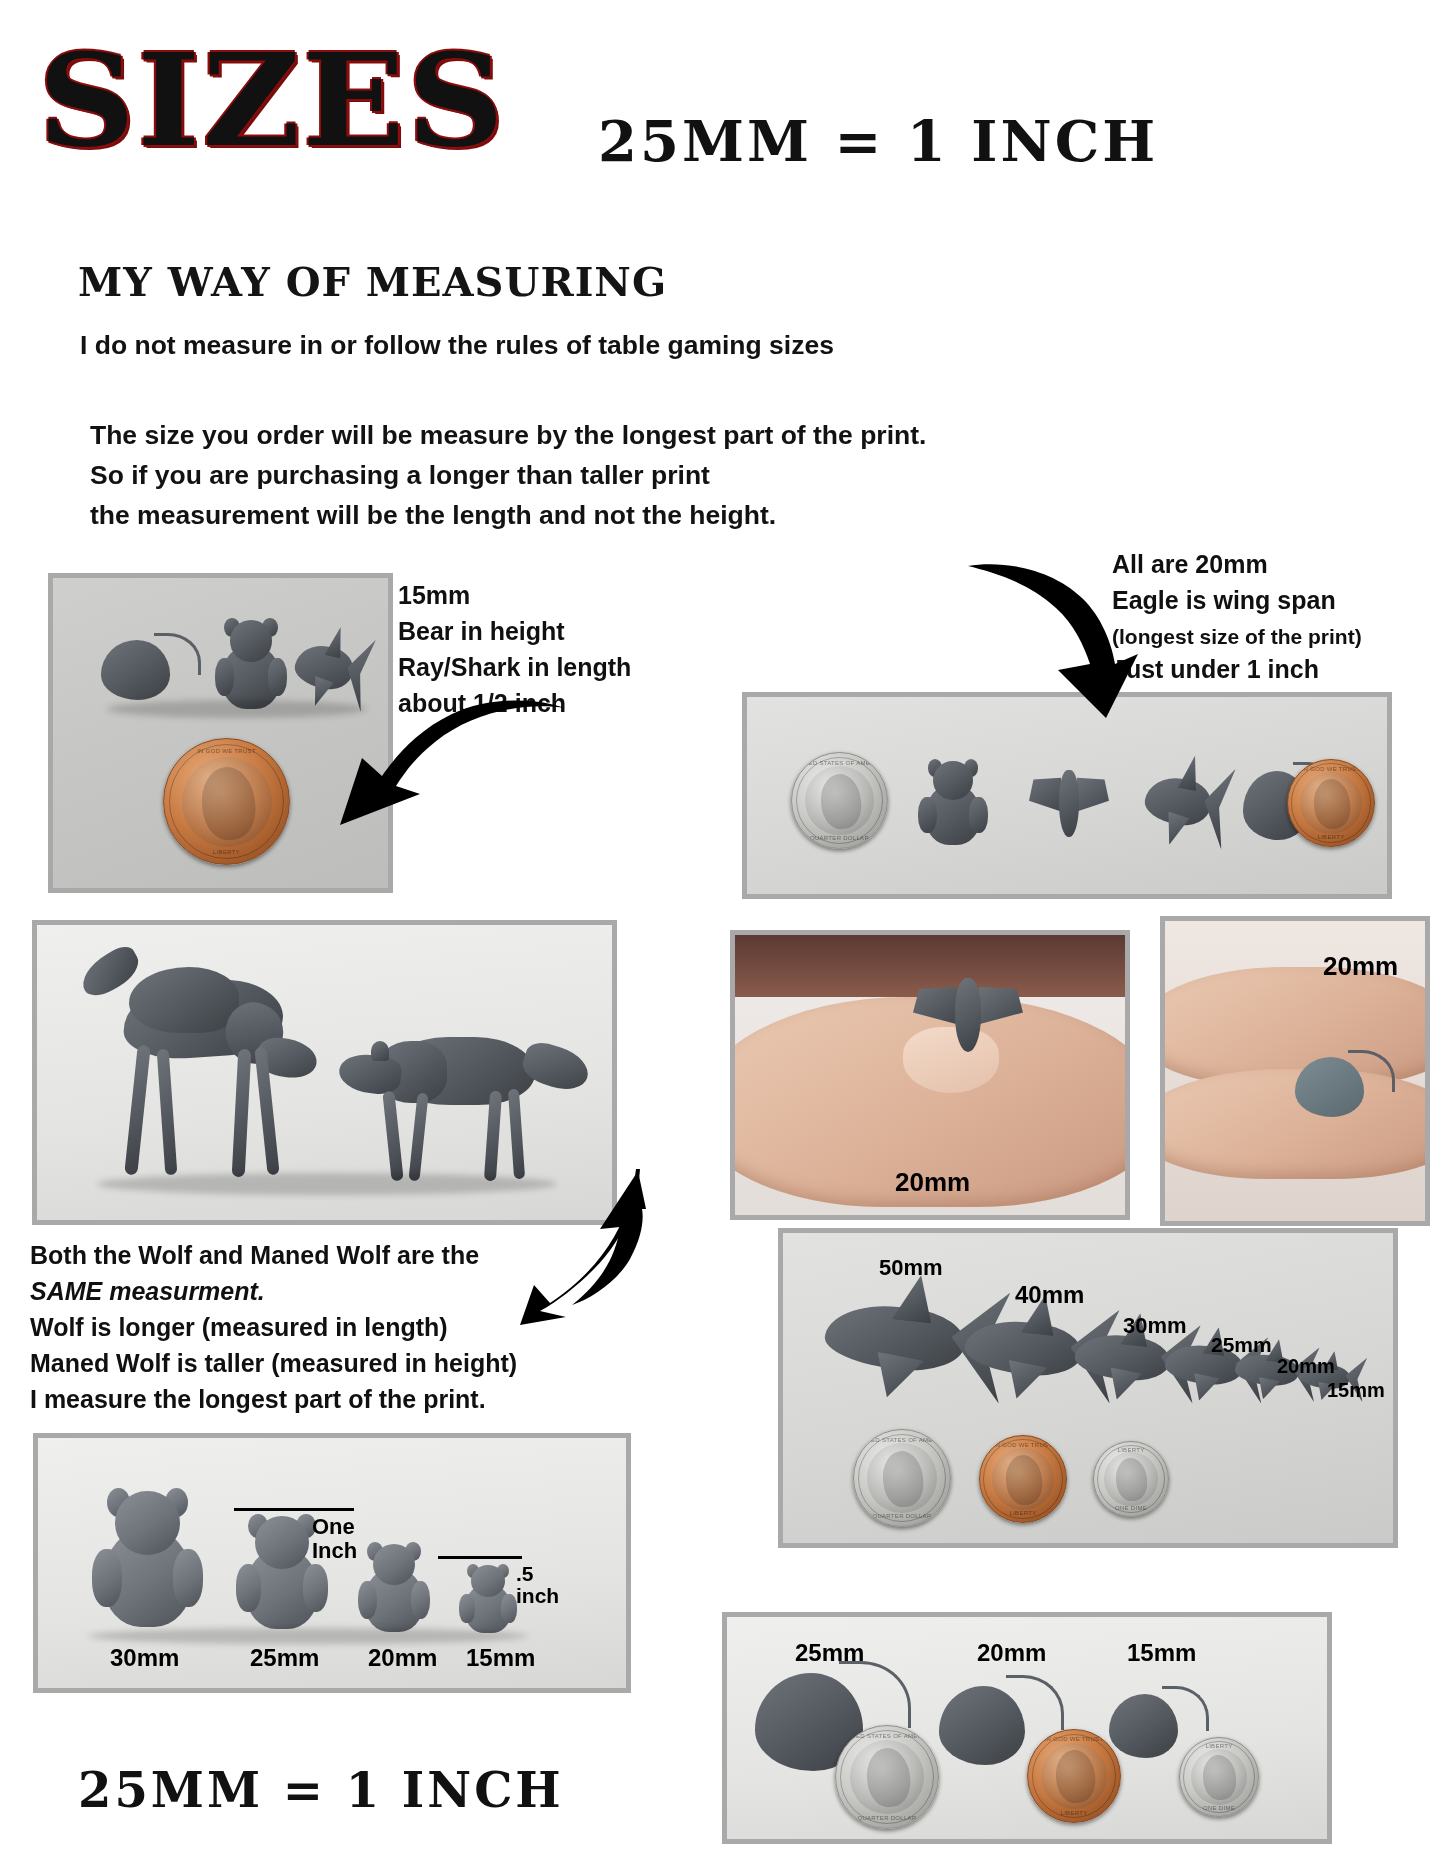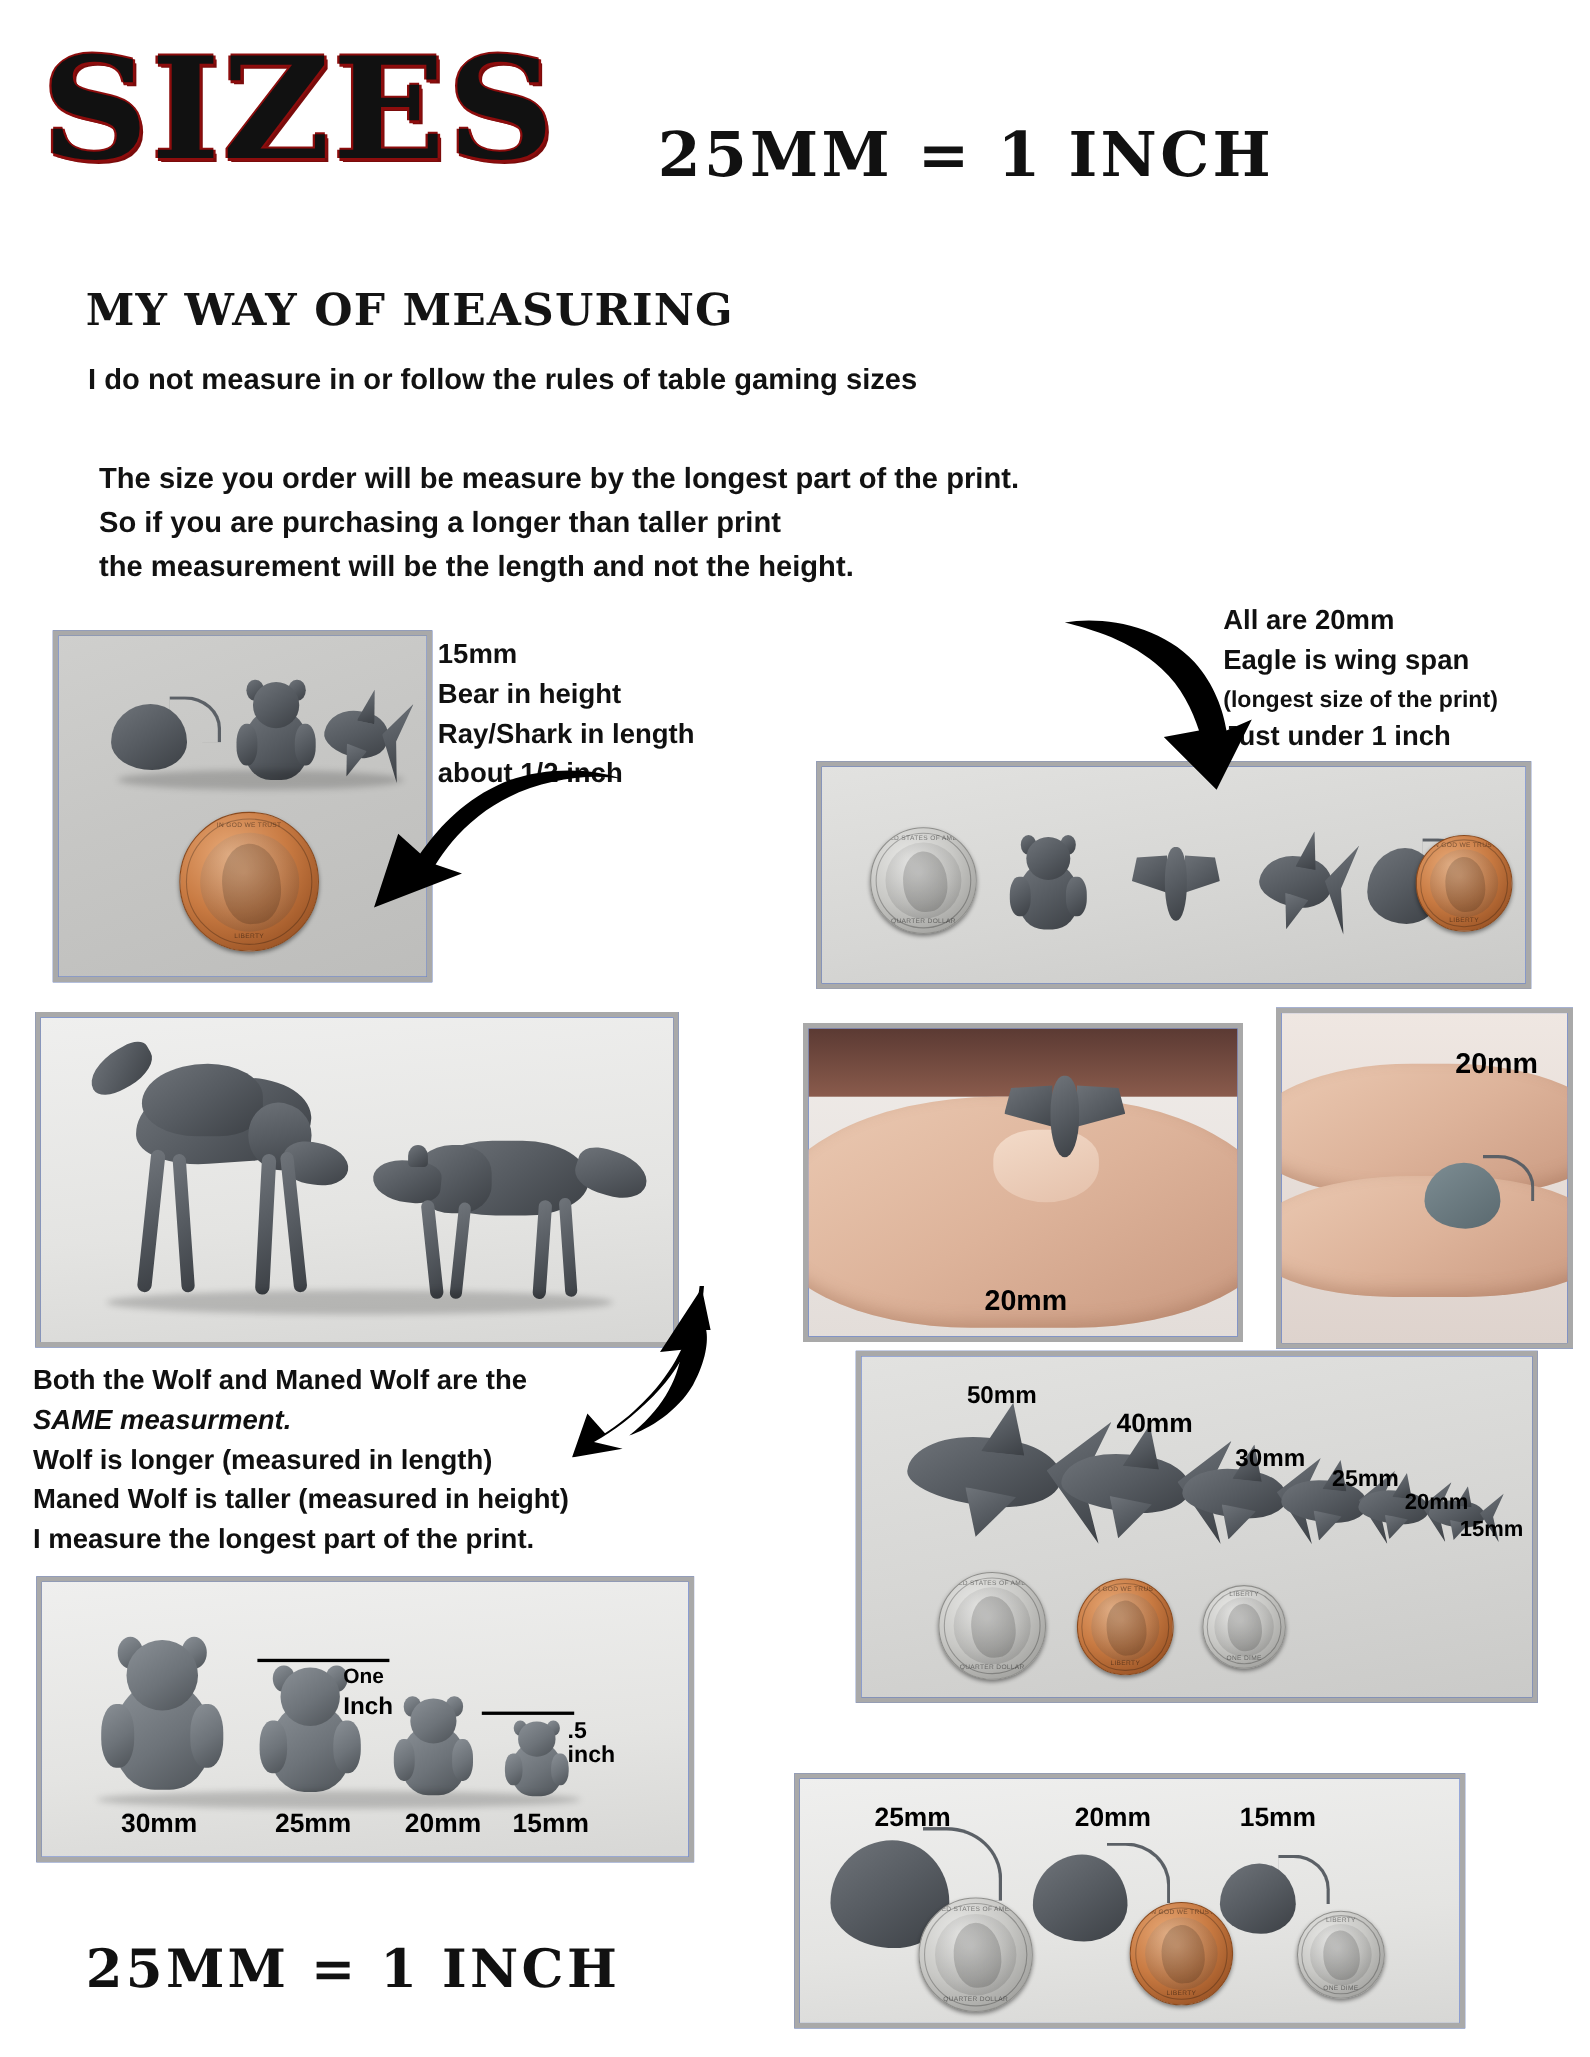--- a/index.html
+++ b/index.html
@@ -59,21 +59,21 @@
   }
   #intro-note { left: 80px; top: 330px; }
   #para-1 { left: 90px; top: 420px; }
   #para-2 { left: 90px; top: 460px; }
   #para-3 { left: 90px; top: 500px; }
 
   
   .photo {
     border: 5px solid #a9a9a9;
     box-sizing: border-box;
-    background: #1d4ed8;
+    background: #8b5cf6;
     overflow: hidden;
   }
   .photo .inner {
     position: absolute;
     inset: 0;
   }
 
   
   .bg-grey {
     background: linear-gradient(160deg, #cfcfcd 0%, #c6c6c4 45%, #bdbdbb 100%);
@@ -570,21 +570,21 @@
       <div class="arm-l grey-resin-l"></div>
       <div class="arm-r grey-resin-l"></div>
     </div>
 
     <div class="shadow-soft" style="left:50px; top:190px; width:440px; height:16px;"></div>
 
     <div class="measure-bar" style="left:196px; top:70px; width:120px;"></div>
     <div class="measure-bar" style="left:400px; top:118px; width:84px;"></div>
   </div>
 
-  <div class="label" style="left:274px; top:76px; font-size:19px;text-align:right;">One</div>
+  <div class="label" style="left:274px; top:76px; font-size:22px;text-align:right;">One</div>
   <div class="label" style="left:274px; top:100px; font-size:22px;">Inch</div>
   <div class="label" style="left:478px; top:124px; font-size:21px;">.5</div>
   <div class="label" style="left:478px; top:146px; font-size:21px;">inch</div>
 
   <div class="label" style="left:72px; top:206px; font-size:24px;">30mm</div>
   <div class="label" style="left:212px; top:206px; font-size:24px;">25mm</div>
   <div class="label" style="left:330px; top:206px; font-size:24px;">20mm</div>
   <div class="label" style="left:428px; top:206px; font-size:24px;">15mm</div>
 </div>
 

